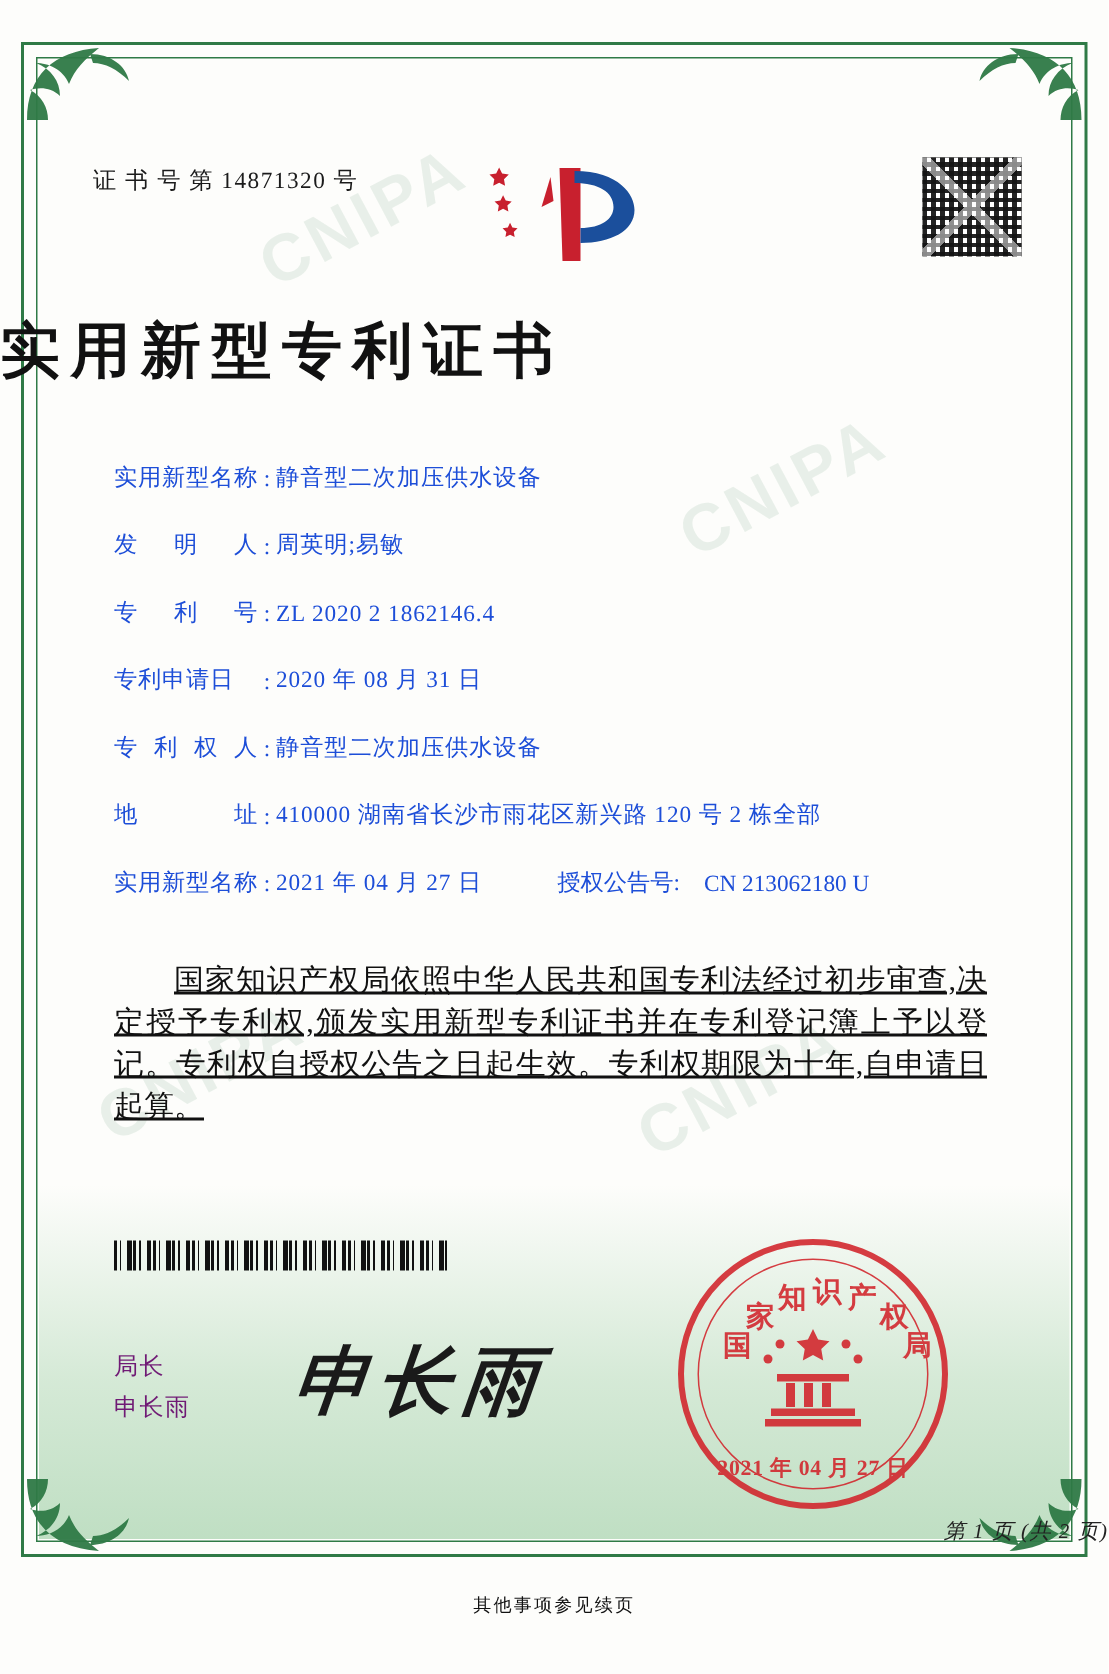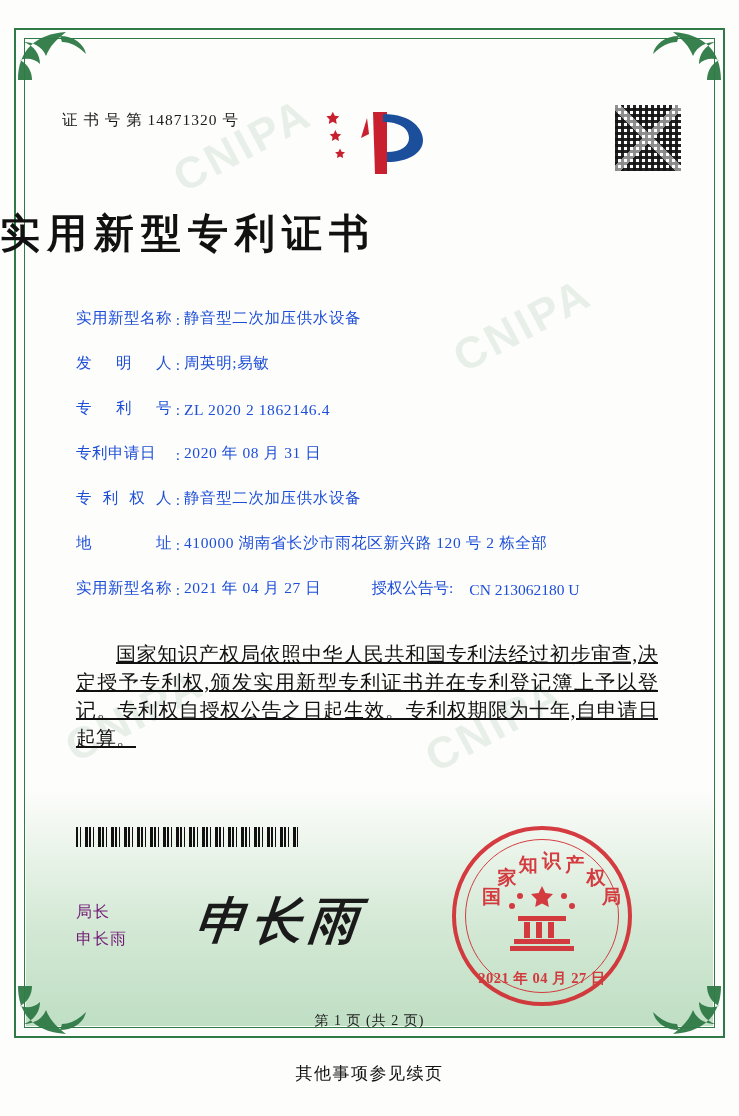--- a/index.html
+++ b/index.html
@@ -277,32 +277,33 @@
     font-weight: bold;
     letter-spacing: .5px;
   }
 
   
   .page-no {
     position: absolute;
     left: 0;
     right: 0;
     top: 1012px;
-    text-align: center;
+    text-align: right;
     font-size: 14px;
     color: #222;
     letter-spacing: 1px;
+    font-style: italic;
   }
   .footer-note {
     position: absolute;
     left: 0;
     right: 0;
     top: 1062px;
     text-align: center;
-    font-size: 17px;
+    font-size: 12px;
     color: #111;
     letter-spacing: 1.5px;
   }
 </style>
 </head>
 <body>
 
 <div class="page">
 
   <div class="watermark wm1">CNIPA</div>

